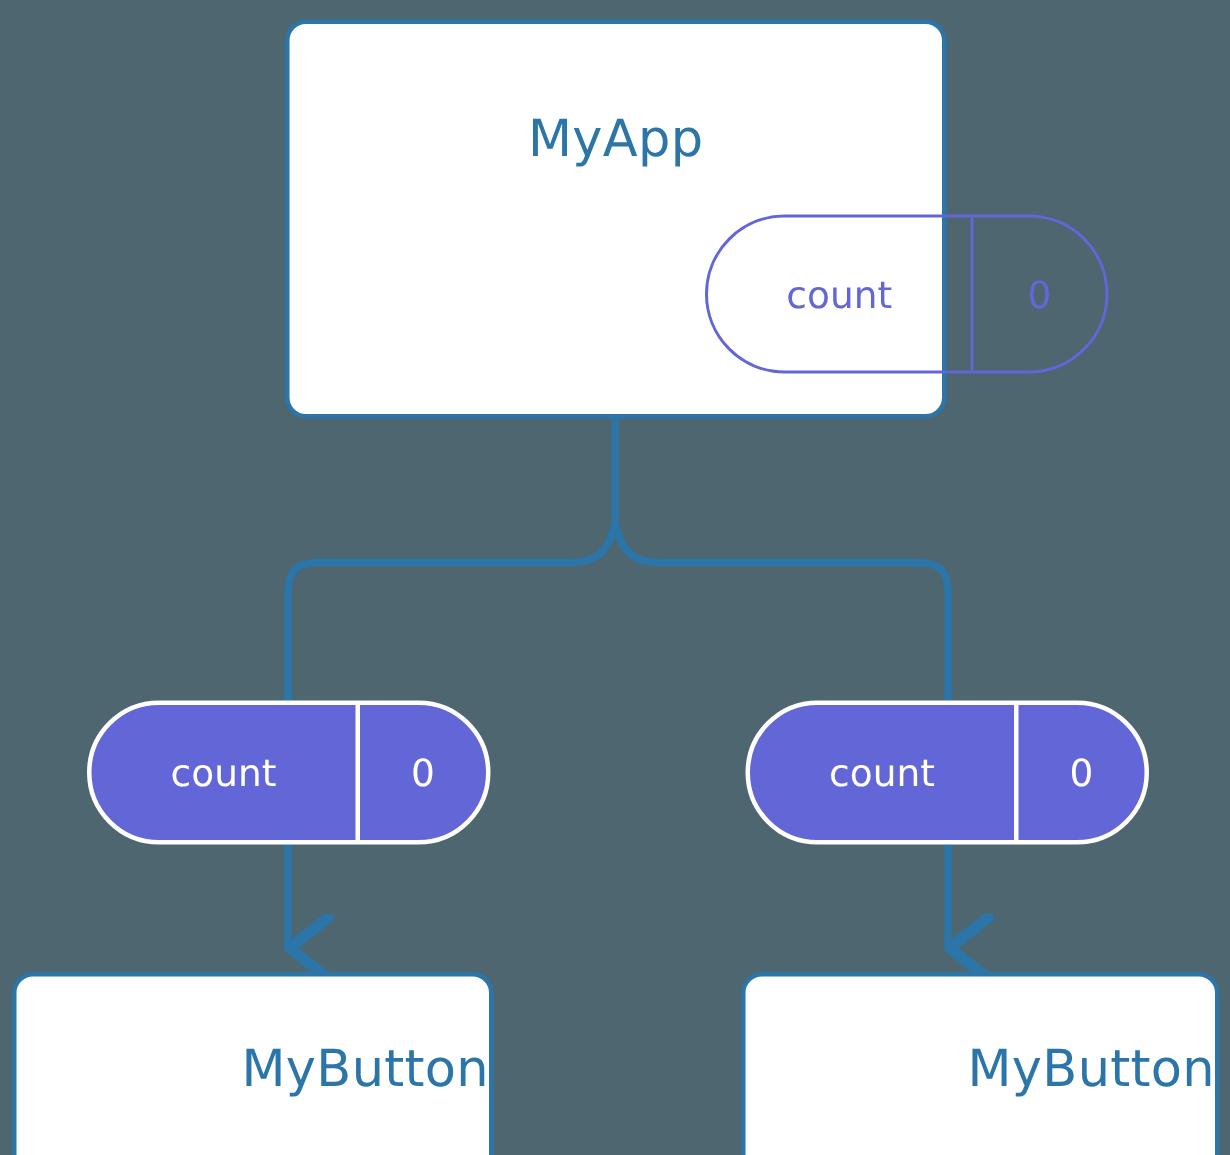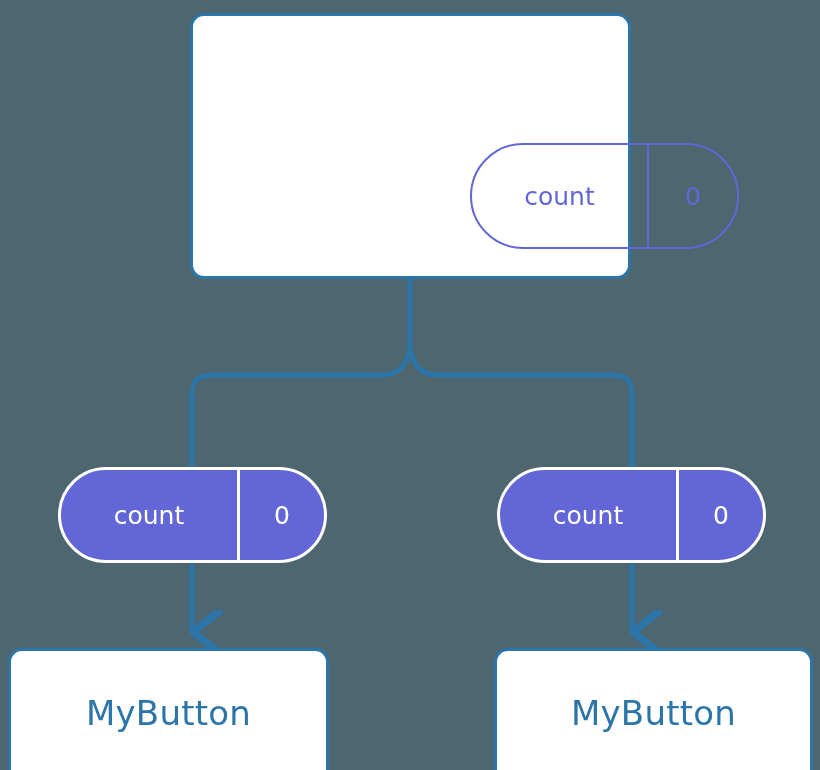--- a/index.html
+++ b/index.html
@@ -64,20 +64,21 @@
   #btn-card-left {
     left: 8px;
     width: 321px;
   }
   #btn-card-right {
     left: 494px;
     width: 319px;
   }
   .btn-card .card-title {
     top: 42px;
+    text-align: right;
   }
 
   
   .pill {
     position: absolute;
     box-sizing: border-box;
     display: flex;
     align-items: stretch;
     border-radius: 999px;
     overflow: hidden;
@@ -166,20 +167,21 @@
     <path d="M 411 352 C 415 368 422 375 440 375
              L 612 375 C 627 375 632 381 632 396
              L 632 467" fill="none" stroke="#2b75a8" stroke-width="5" stroke-linecap="round" stroke-linejoin="round"></path>
 
     <path d="M 192 563 L 192 632" fill="none" stroke="#2b75a8" stroke-width="5" stroke-linecap="butt" marker-end="url(#arrowhead)"></path>
 
     <path d="M 632 563 L 632 632" fill="none" stroke="#2b75a8" stroke-width="5" stroke-linecap="butt" marker-end="url(#arrowhead)"></path>
   </svg>
 
   <div class="card" id="app-card">
+    <div class="card-title">MyApp</div>
 
     <div class="pill pill-outline" id="app-state-pill">
       <div class="seg seg-key">count</div>
       <div class="seg seg-val">0</div>
     </div>
   </div>
 
   <div class="pill pill-filled props-pill" id="props-pill-left">
     <div class="seg seg-key">count</div>
     <div class="seg seg-val">0</div>

